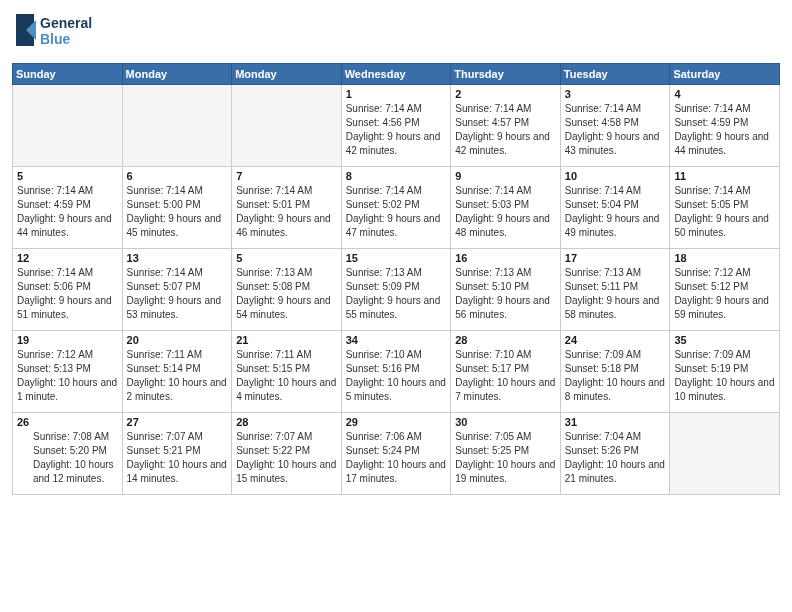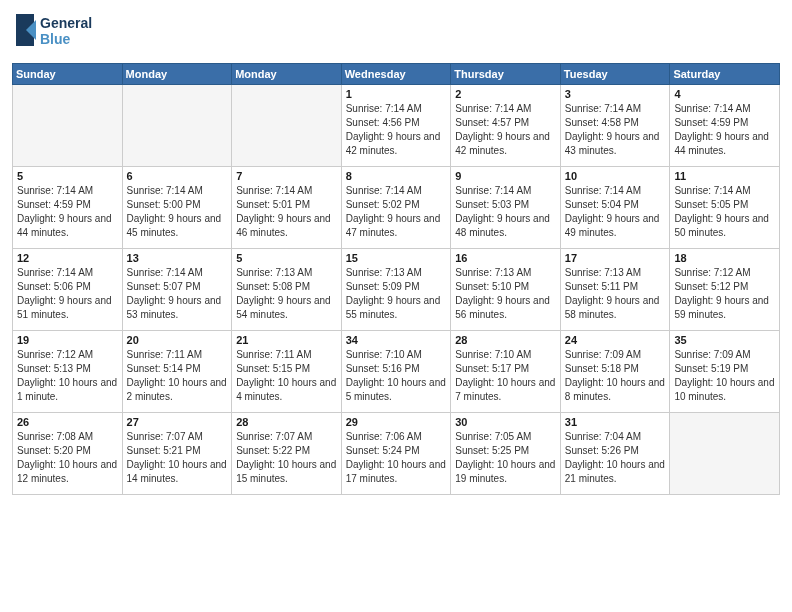--- a/index.html
+++ b/index.html
@@ -265,21 +265,21 @@
           <td>
             <div class="day-number">35</div>
             <div class="day-info" style="white-space: pre-line;">Sunrise: 7:09 AM
 Sunset: 5:19 PM
 Daylight: 10 hours and 10 minutes.</div>
           </td>
         </tr>
         <tr>
           <td>
             <div class="day-number">26</div>
-            <div class="day-info" style="white-space: pre-line;">Sunrise: 7:08 AM
+            <div class="day-info" style="white-space: pre-line; margin-left: 16px;">Sunrise: 7:08 AM
 Sunset: 5:20 PM
 Daylight: 10 hours and 12 minutes.</div>
           </td>
           <td>
             <div class="day-number">27</div>
             <div class="day-info" style="white-space: pre-line;">Sunrise: 7:07 AM
 Sunset: 5:21 PM
 Daylight: 10 hours and 14 minutes.</div>
           </td>
           <td>

